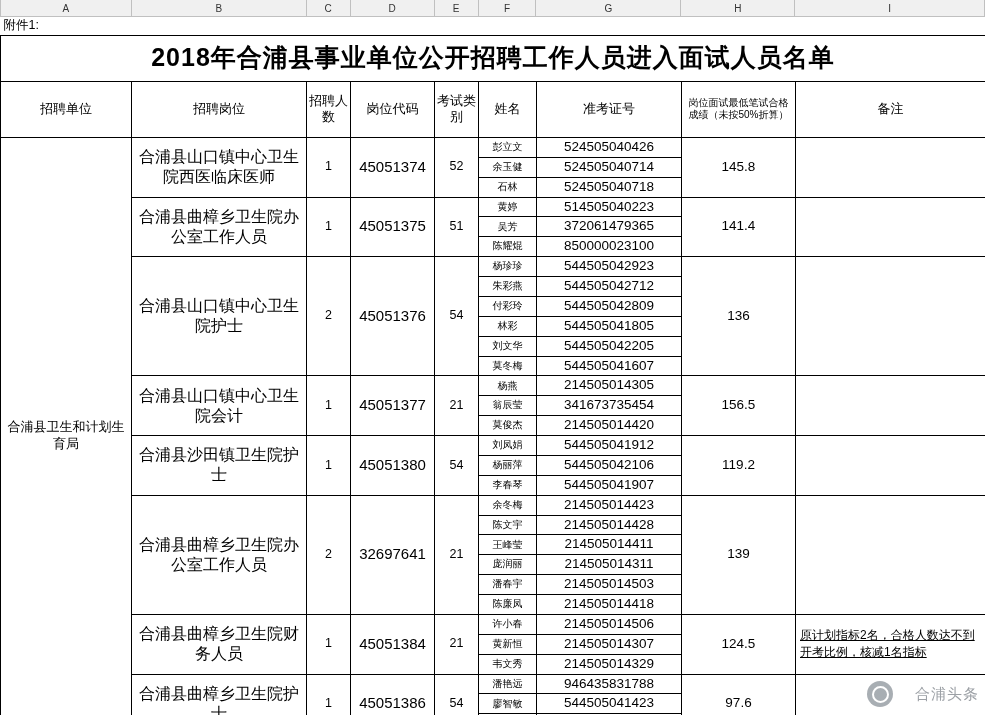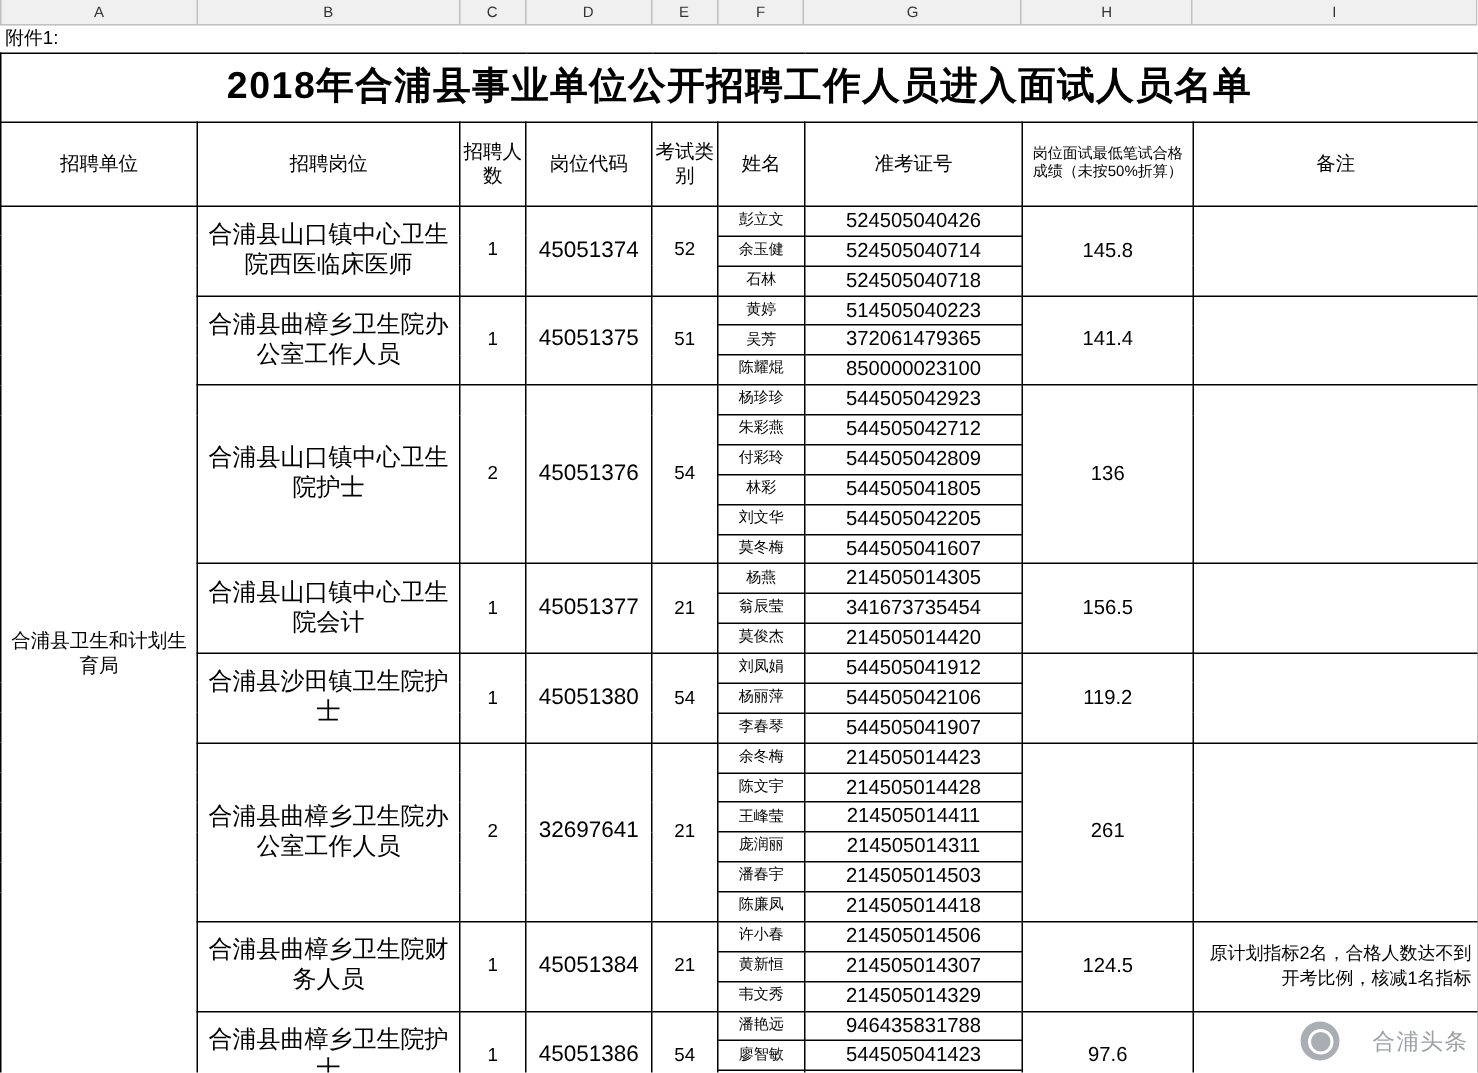--- a/index.html
+++ b/index.html
@@ -65,23 +65,24 @@
   .unit{
     font-size:13px;
   }
   .post{font-size:16px;}
   .code{font-size:15px;text-align:center;}
   .name{font-size:10px;}
   .ticket{font-size:13.5px;}
   .score{font-size:13.5px;}
   .remark{
     font-size:12px;
-    text-align:right;
+    text-align:left;
     padding:2px 4px;
     line-height:1.45;
+    text-decoration:underline;
   }
   
   .wm{
     position:absolute;
     right:6px;bottom:8px;
     display:flex;align-items:center;
     gap:22px;
     opacity:.85;
     pointer-events:none;
   }
@@ -252,21 +253,21 @@
           <td class="name">李春琴</td>
           <td class="ticket">544505041907</td>
         </tr>
         <tr style="height:19px">
           <td class="post" rowspan="6">合浦县曲樟乡卫生院办公室工作人员</td>
           <td rowspan="6">2</td>
           <td class="code" rowspan="6">32697641</td>
           <td rowspan="6">21</td>
           <td class="name">余冬梅</td>
           <td class="ticket">214505014423</td>
-          <td class="score" rowspan="6">261</td>
+          <td class="score" rowspan="6">139</td>
           <td class="remark" rowspan="6"></td>
         </tr>
         <tr style="height:19px">
           <td class="name">陈文宇</td>
           <td class="ticket">214505014428</td>
         </tr>
         <tr style="height:19px">
           <td class="name">王峰莹</td>
           <td class="ticket">214505014411</td>
         </tr>

